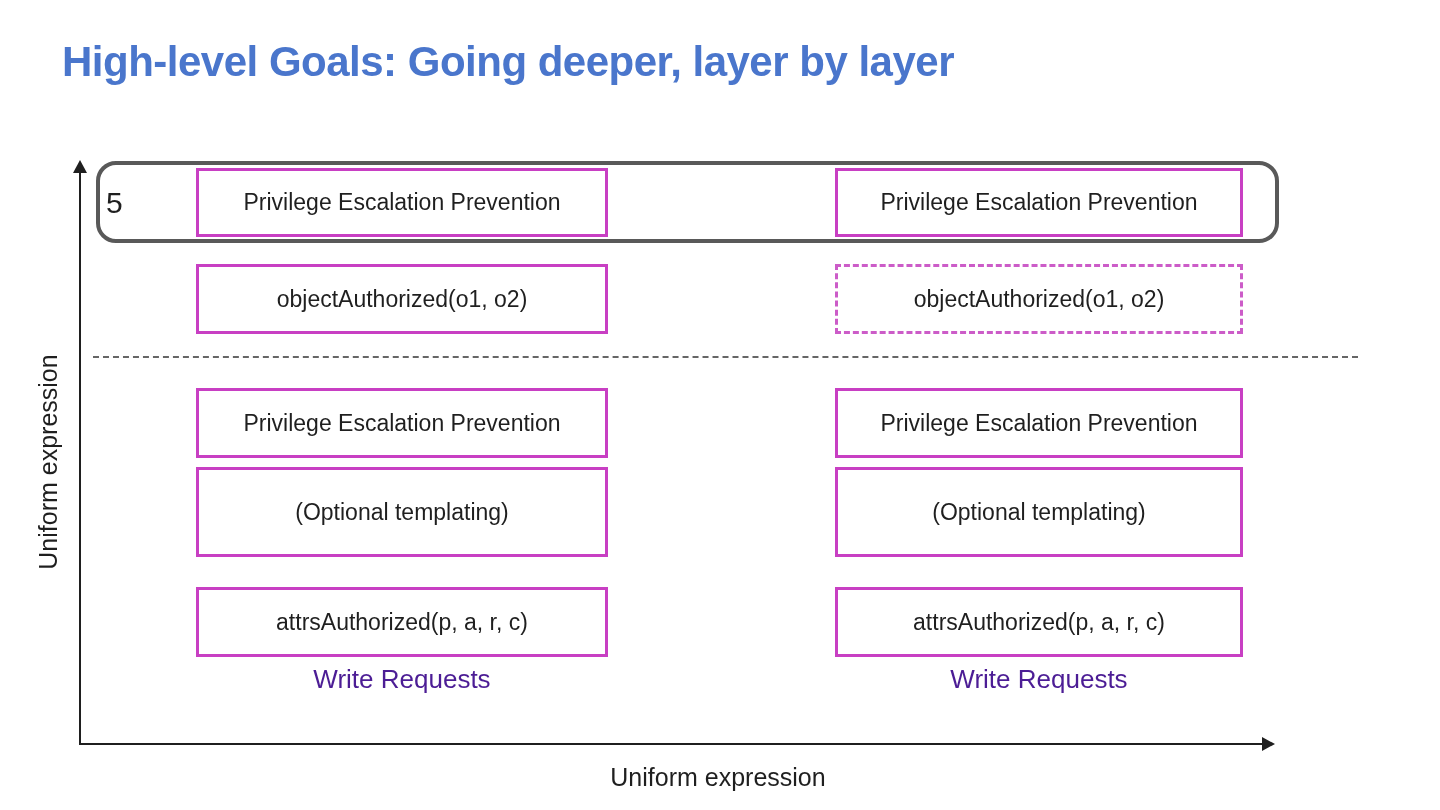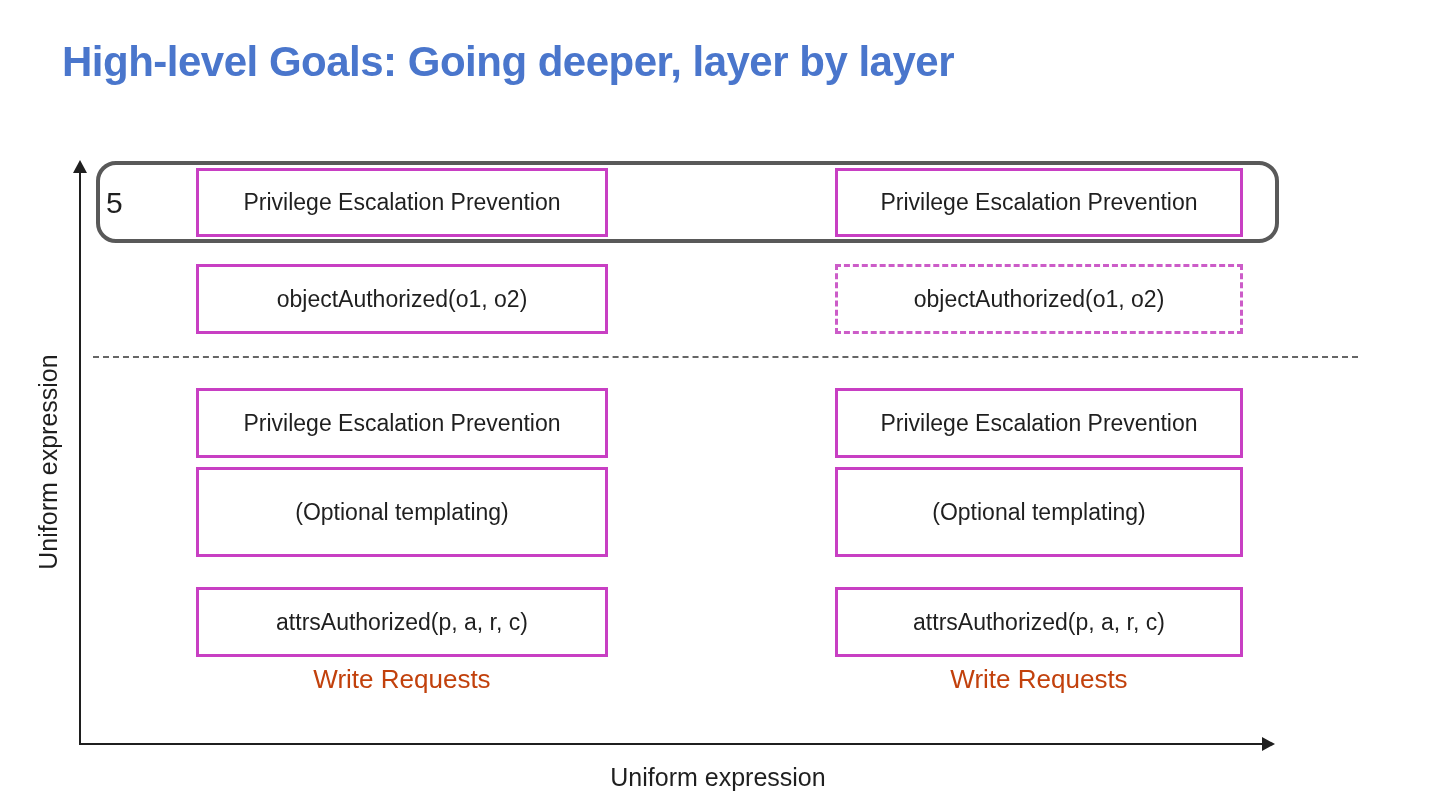--- a/index.html
+++ b/index.html
@@ -134,21 +134,21 @@
     width: 1265px;
     height: 0;
     border-top: 2.5px dashed #666666;
   }
   .col-footer {
     position: absolute;
     top: 664px;
     width: 412px;
     text-align: center;
     font-size: 26px;
-    color: #c2410c;
+    color: #4c1d95;
     white-space: nowrap;
   }
   .footer-left  { left: 196px; }
   .footer-right { left: 833px; }
 </style>
 </head>
 <body>
 
 <div class="slide">
 

